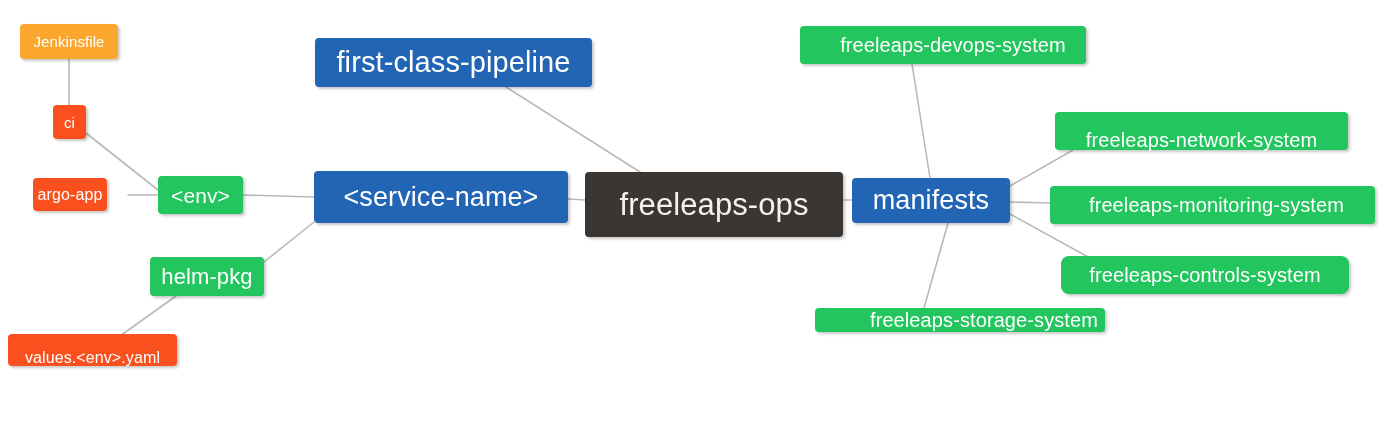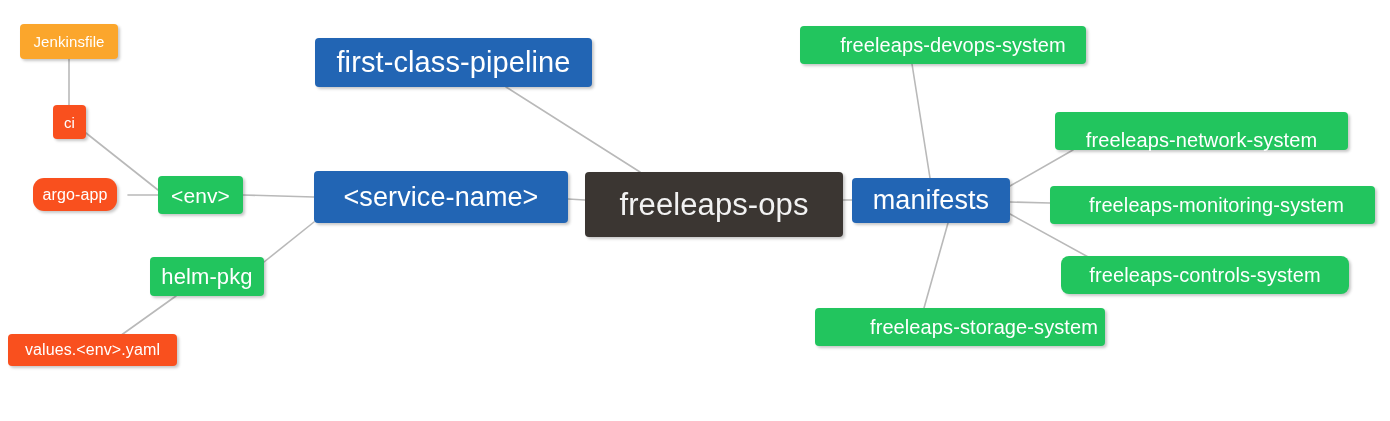--- a/index.html
+++ b/index.html
@@ -64,30 +64,30 @@
       <line x1="1010" y1="214" x2="1090" y2="258" stroke="#b9b9b9" stroke-width="1.6" stroke-linecap="round"></line>
       <line x1="948" y1="223" x2="924" y2="308" stroke="#b9b9b9" stroke-width="1.6" stroke-linecap="round"></line>
     </svg>
   <div id="node-layer">
       <div class="node" style="left: 20px; top: 24px; width: 98px; height: 35px; background: rgb(251, 166, 44); color: rgb(255, 255, 255); font-size: 15px;">
         <span class="node-label">Jenkinsfile</span>
       </div>
       <div class="node" style="left: 53px; top: 105px; width: 33px; height: 34px; background: rgb(249, 80, 30); color: rgb(255, 255, 255); font-size: 15px;">
         <span class="node-label">ci</span>
       </div>
-      <div class="node" style="left: 33px; top: 178px; width: 84px; height: 33px; background: rgb(249, 80, 30); color: rgb(255, 255, 255); font-size: 16px; border-radius: 11px;">
+      <div class="node" style="left: 33px; top: 178px; width: 74px; height: 33px; background: rgb(249, 80, 30); color: rgb(255, 255, 255); font-size: 16px;">
         <span class="node-label">argo-app</span>
       </div>
       <div class="node" style="left: 158px; top: 176px; width: 85px; height: 38px; background: rgb(34, 197, 94); color: rgb(255, 255, 255); font-size: 21px;">
         <span class="node-label">&lt;env&gt;</span>
       </div>
       <div class="node" style="left: 150px; top: 257px; width: 114px; height: 39px; background: rgb(34, 197, 94); color: rgb(255, 255, 255); font-size: 22px;">
         <span class="node-label">helm-pkg</span>
       </div>
-      <div class="node" style="left: 8px; top: 334px; width: 169px; height: 32px; background: rgb(249, 80, 30); color: rgb(255, 255, 255); font-size: 16px;">
+      <div class="node" style="left: 8px; top: 334px; width: 169px; height: 32px; background: rgb(249, 80, 30); color: rgb(255, 255, 255); font-size: 16px; align-items: flex-end;">
         <span class="node-label">values.&lt;env&gt;.yaml</span>
       </div>
       <div class="node" style="left: 315px; top: 38px; width: 277px; height: 49px; background: rgb(34, 101, 180); color: rgb(255, 255, 255); font-size: 29px;">
         <span class="node-label">first-class-pipeline</span>
       </div>
       <div class="node" style="left: 314px; top: 171px; width: 254px; height: 52px; background: rgb(34, 101, 180); color: rgb(255, 255, 255); font-size: 27px;">
         <span class="node-label">&lt;service-name&gt;</span>
       </div>
       <div class="node" style="left: 585px; top: 172px; width: 258px; height: 65px; background: rgb(59, 54, 50); color: rgb(242, 242, 242); font-size: 31px; align-items: center;">
         <span class="node-label">freeleaps-ops</span>
@@ -100,17 +100,17 @@
       </div>
       <div class="node" style="left: 1055px; top: 112px; width: 293px; height: 38px; background: rgb(34, 197, 94); color: rgb(255, 255, 255); font-size: 20px; align-items: flex-end;">
         <span class="node-label">freeleaps-network-system</span>
       </div>
       <div class="node" style="left: 1050px; top: 186px; width: 325px; height: 38px; background: rgb(34, 197, 94); color: rgb(255, 255, 255); font-size: 20px; padding-left: 8px;">
         <span class="node-label">freeleaps-monitoring-system</span>
       </div>
       <div class="node" style="left: 1061px; top: 256px; width: 288px; height: 38px; background: rgb(34, 197, 94); color: rgb(255, 255, 255); font-size: 20px; border-radius: 8px;">
         <span class="node-label">freeleaps-controls-system</span>
       </div>
-      <div class="node" style="left: 815px; top: 308px; width: 290px; height: 38px; background: rgb(34, 197, 94); color: rgb(255, 255, 255); font-size: 20px; padding-left: 48px;">
+      <div class="node" style="left: 815px; top: 308px; width: 290px; height: 24px; background: rgb(34, 197, 94); color: rgb(255, 255, 255); font-size: 20px; padding-left: 48px;">
         <span class="node-label">freeleaps-storage-system</span>
       </div>
     </div>
 </div>
 
 </body></html>

